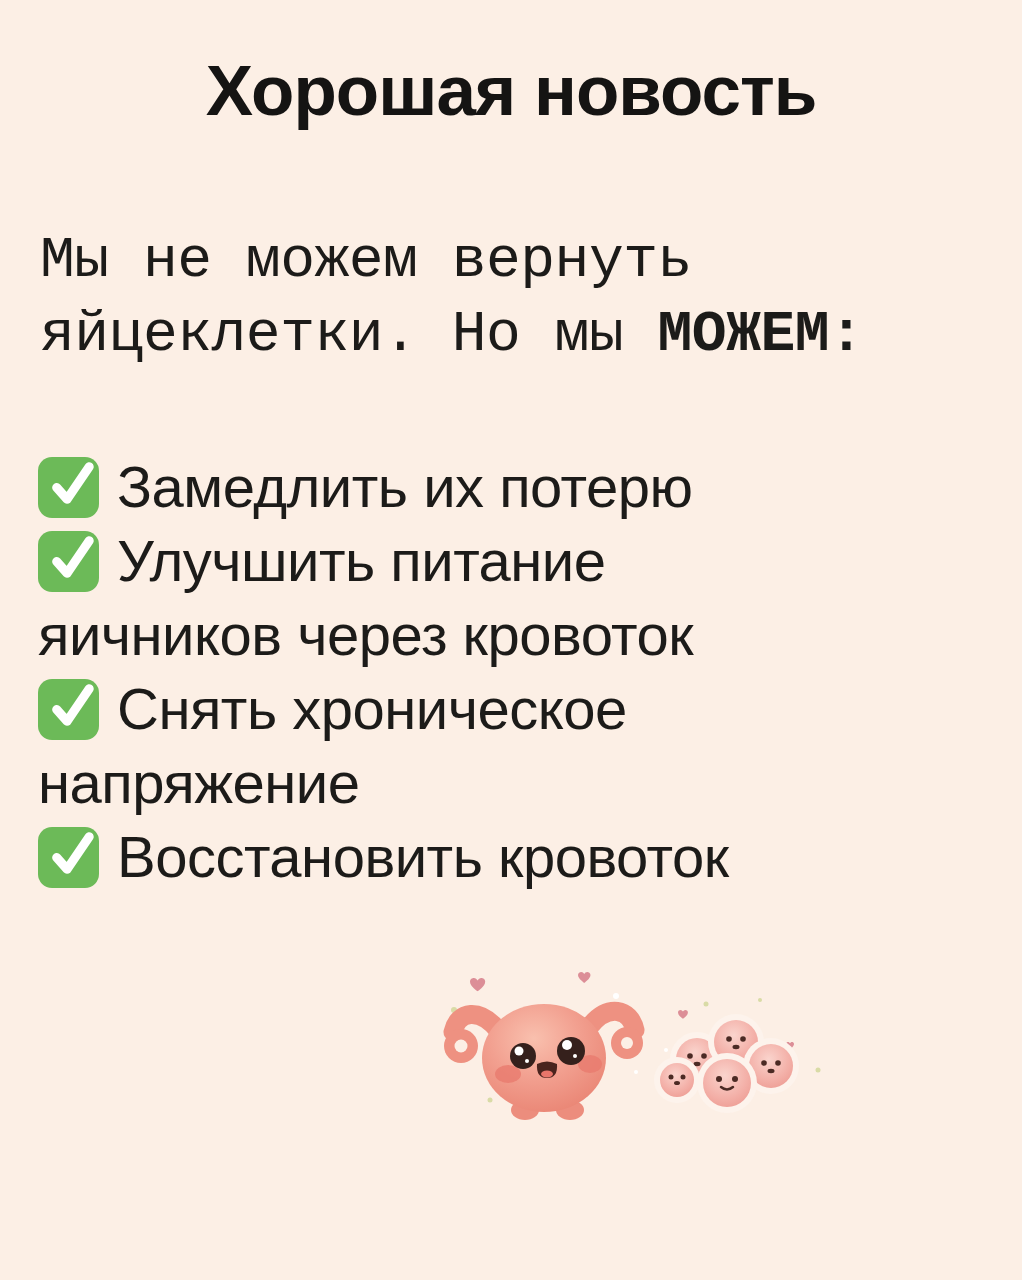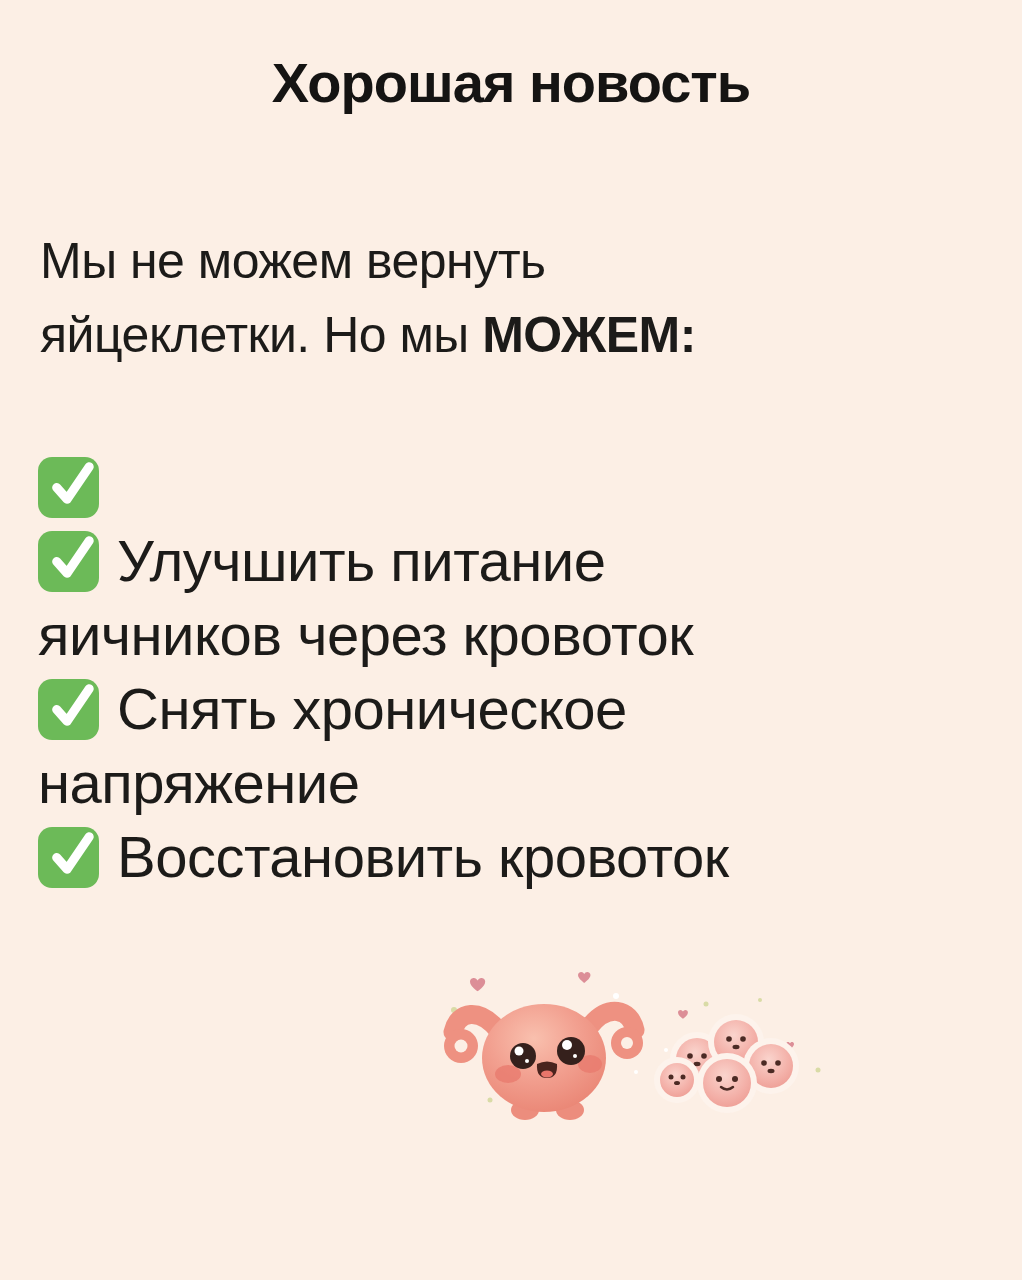--- a/index.html
+++ b/index.html
@@ -12,33 +12,34 @@
     background: #fcefe5;
     overflow: hidden;
     font-family: "Liberation Sans", "DejaVu Sans", sans-serif;
     color: #1c1b19;
   }
   .title {
     position: absolute;
     top: 50px; left: 0; right: 0;
     margin: 0;
     text-align: center;
-    font-size: 56px;
+    font-size: 71px;
     font-weight: bold;
     letter-spacing: -1px;
     color: #151413;
   }
   .intro {
     position: absolute;
     top: 224px; left: 40px;
     width: 945px;
     margin: 0;
-    font-size: 50px;
+    font-size: 58px;
     line-height: 74px;
     letter-spacing: -0.5px;
+    font-family: Liberation Mono, monospace;
   }
   .intro .regular { white-space: pre-line; }
   .intro .bold { font-weight: bold; }
   .checklist {
     position: absolute;
     top: 450px; left: 38px;
     width: 945px;
   }
   .check-item {
     font-size: 58px;
@@ -81,21 +82,21 @@
   <h1 class="title">Хорошая новость</h1>
 
   <p class="intro"><span class="regular">Мы не можем вернуть
 яйцеклетки. Но мы </span><span class="bold">МОЖЕМ:</span></p>
 
   <div class="checklist">
     <div class="check-item"><span class="checkbox">
           <svg width="52" height="52" viewBox="0 0 40 40">
             <path d="M9 22 L17 31 L34 6" stroke="#ffffff" stroke-width="7" fill="none" stroke-linecap="round" stroke-linejoin="round"></path>
           </svg>
-        </span></div>
+        </span><span class="item-text">Замедлить их потерю</span></div>
     <div class="check-item"><span class="checkbox">
           <svg width="52" height="52" viewBox="0 0 40 40">
             <path d="M9 22 L17 31 L34 6" stroke="#ffffff" stroke-width="7" fill="none" stroke-linecap="round" stroke-linejoin="round"></path>
           </svg>
         </span><span class="item-text">Улучшить питание
 яичников через кровоток</span></div>
     <div class="check-item"><span class="checkbox">
           <svg width="52" height="52" viewBox="0 0 40 40">
             <path d="M9 22 L17 31 L34 6" stroke="#ffffff" stroke-width="7" fill="none" stroke-linecap="round" stroke-linejoin="round"></path>
           </svg>

